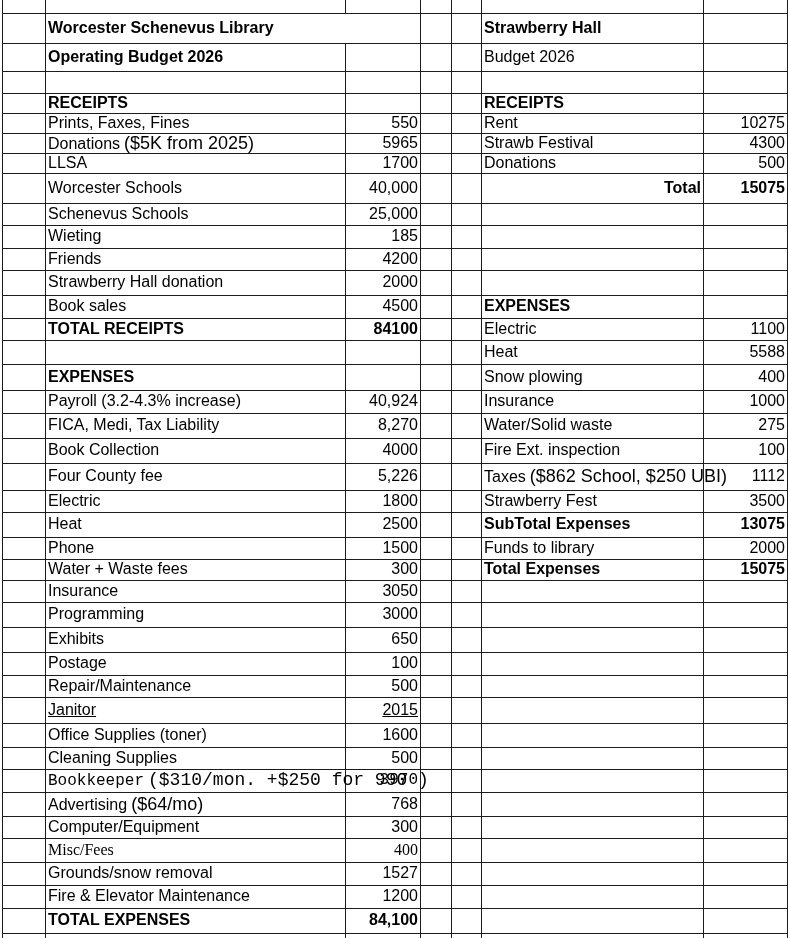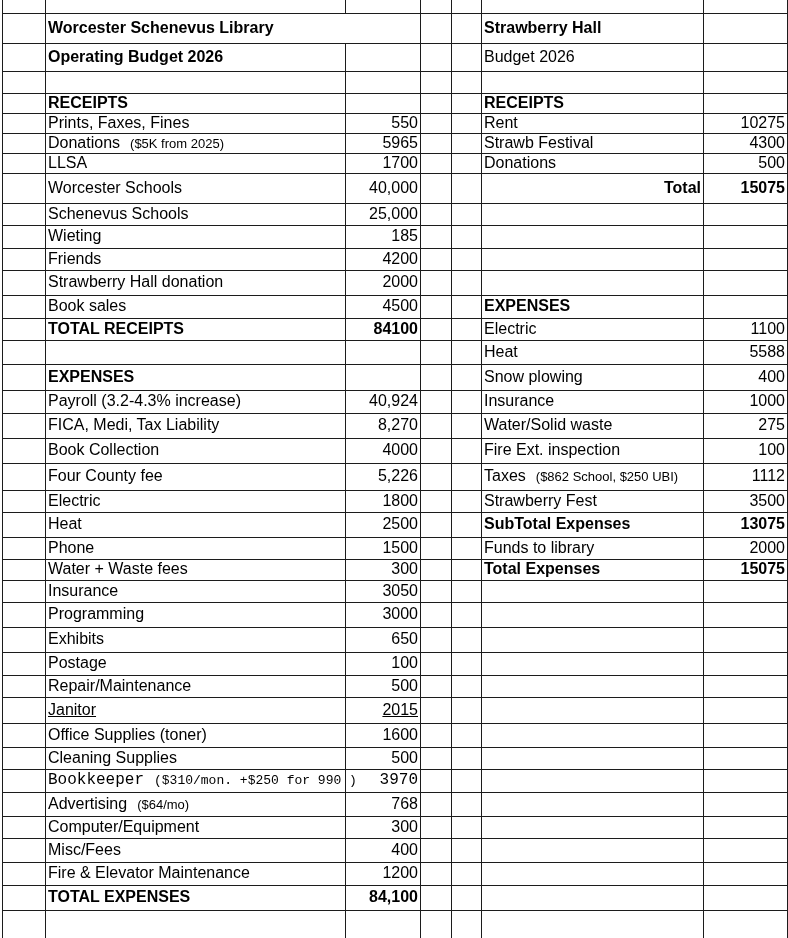--- a/index.html
+++ b/index.html
@@ -41,21 +41,21 @@
   td.subL  { font-weight: 700; font-size: 20px; padding-left: 3px; }
   td.subR  { font-size: 18px; padding-left: 10px; }
   td.h     { font-weight: 700; padding-left: 3px; }
   td.l1    { padding-left: 12px; }
   td.l2    { padding-left: 25px; }
   td.sm    { padding-left: 11px; font-size: 14.5px; }
   td.r1    { padding-left: 4px; }
   td.v     { text-align: right; padding-right: 8px; }
   td.vb    { text-align: right; padding-right: 8px; font-weight: 700; }
   td.totR  { text-align: right; font-weight: 700; padding-right: 7px; }
-  span.paren { font-size: 13px; margin-left: 10px; font-weight: 400; }
+  span.paren { font-size: 18px; margin-left: 4px; font-weight: 400; }
 </style>
 </head>
 <body>
 
 <div class="page">
   <table class="sheet">
     <colgroup>
       <col style="width:43px">
       <col style="width:300px">
       <col style="width:75px">
@@ -381,24 +381,33 @@
         </tr>
         <tr style="height: 22px;">
           <td class=""></td>
           <td class="l1"><span>Computer/Equipment</span></td>
           <td class="v"><span>300</span></td>
           <td class=""></td>
           <td class=""></td>
           <td class=""></td>
           <td class=""></td>
         </tr>
-        <tr style="height: 24px;">
+        <tr style="height: 24px; font-family: Liberation Serif, serif;">
           <td class=""></td>
           <td class="l1"><span>Misc/Fees</span></td>
           <td class="v"><span>400</span></td>
+          <td class=""></td>
+          <td class=""></td>
+          <td class=""></td>
+          <td class=""></td>
+        </tr>
+        <tr style="height: 23px;">
+          <td class=""></td>
+          <td class="sm"><span>Grounds/snow removal</span></td>
+          <td class="v"><span>1527</span></td>
           <td class=""></td>
           <td class=""></td>
           <td class=""></td>
           <td class=""></td>
         </tr>
         <tr style="height: 23px;">
           <td class=""></td>
           <td class="l1"><span>Fire &amp; Elevator Maintenance</span></td>
           <td class="v"><span>1200</span></td>
           <td class=""></td>

